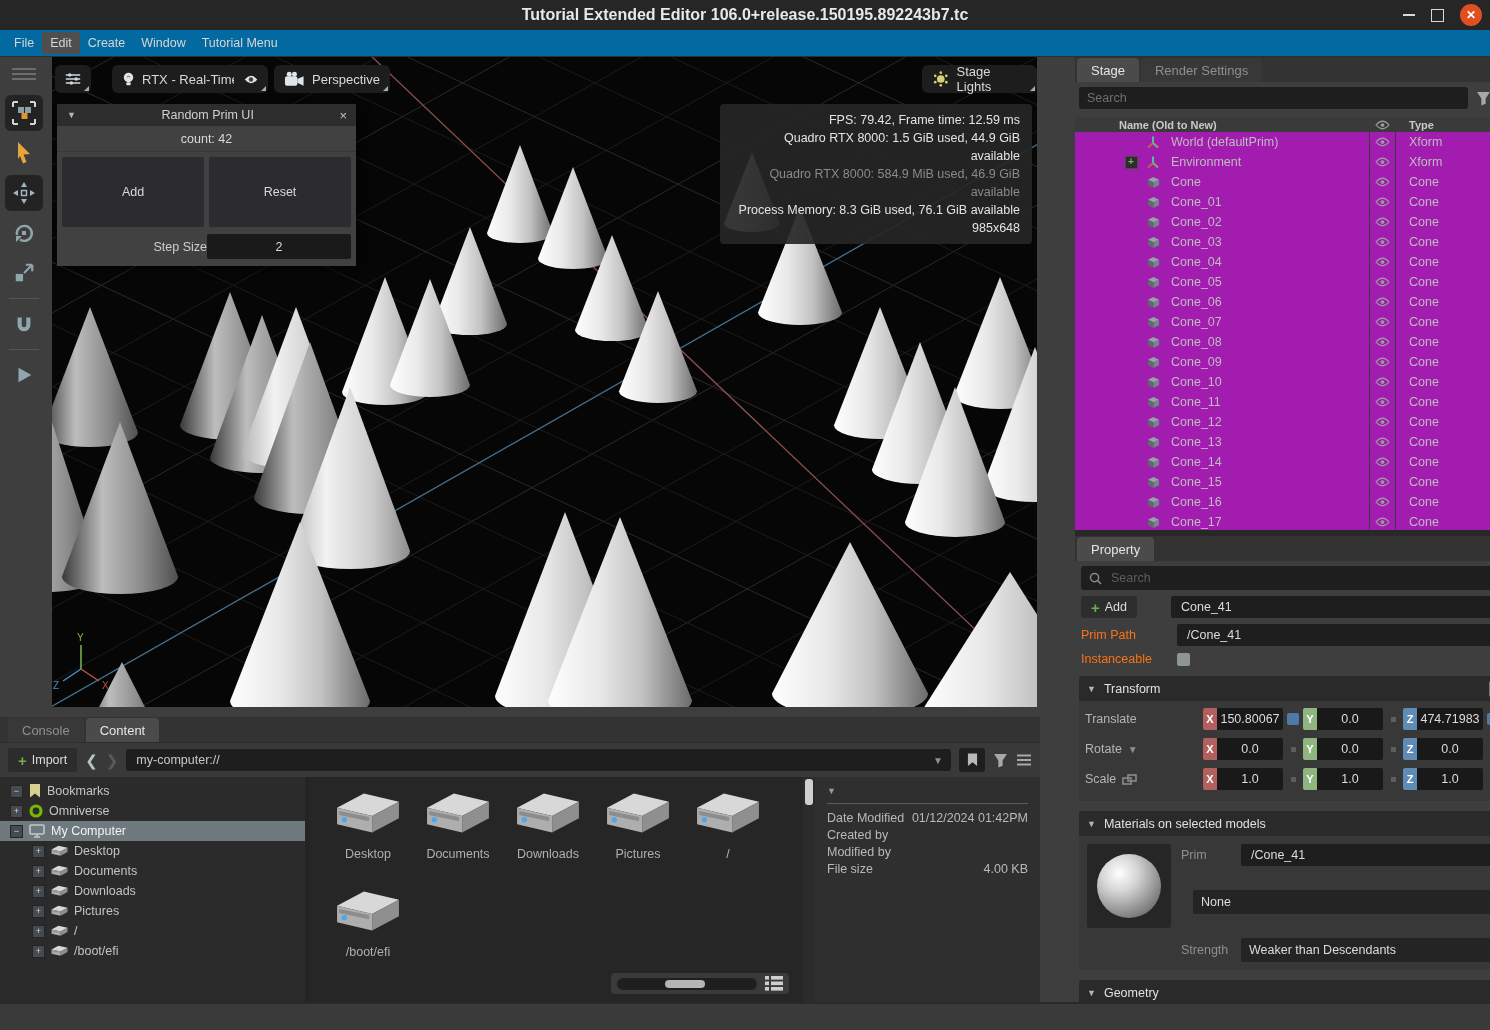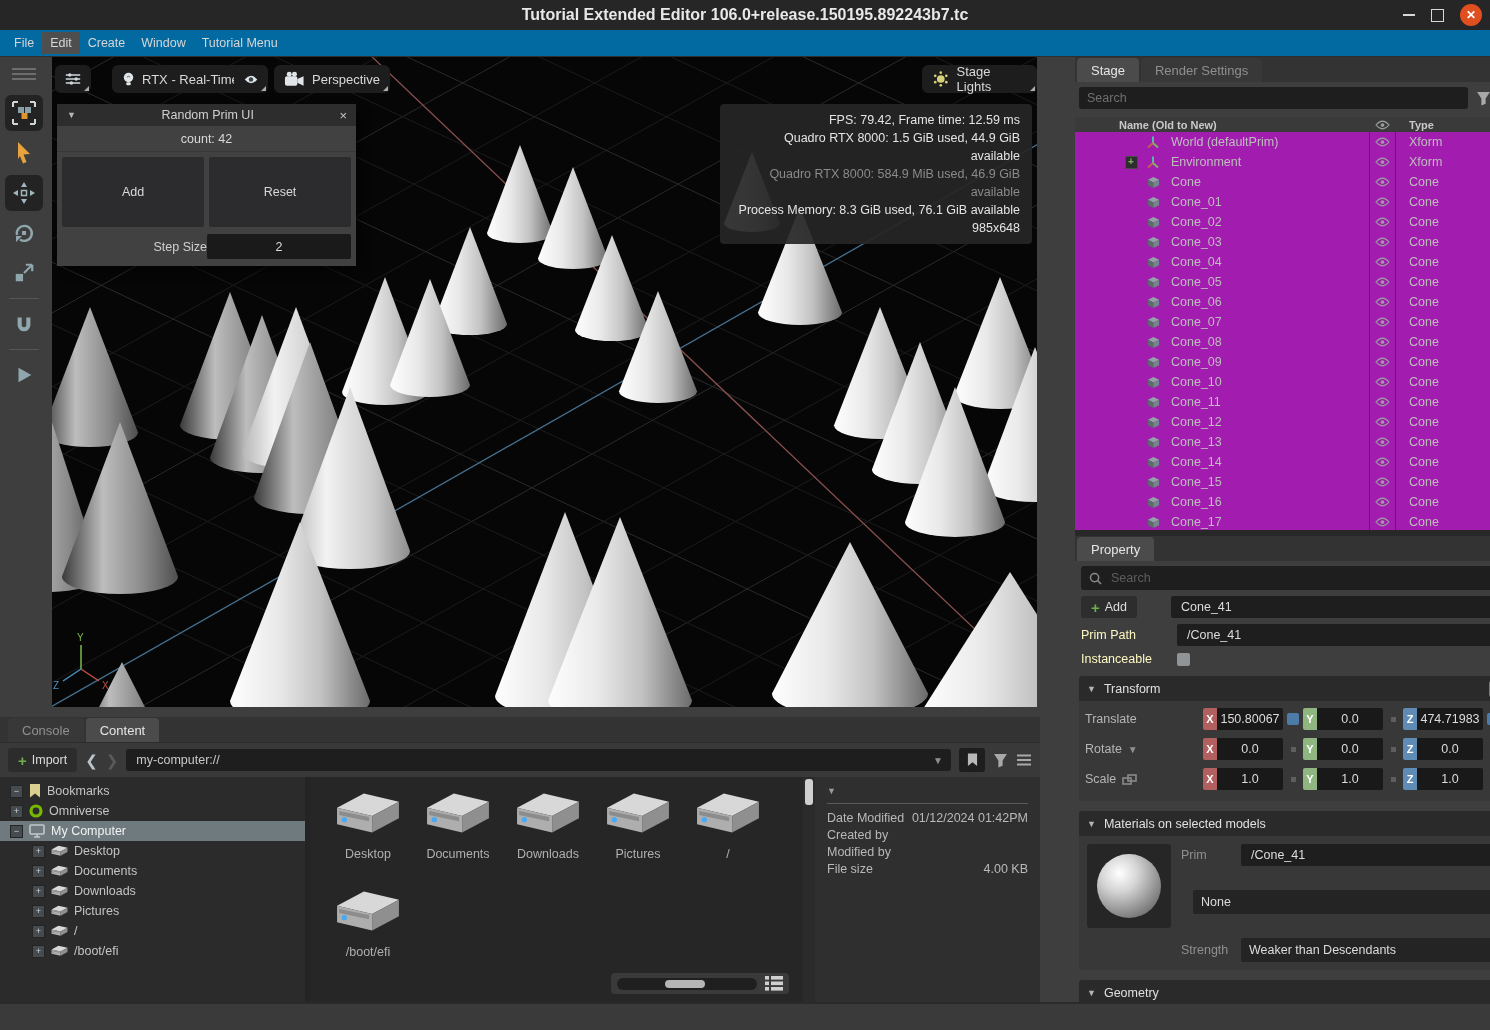--- a/index.html
+++ b/index.html
@@ -63,21 +63,21 @@
   
   .prop{position:absolute;left:0;top:479px;width:444px;height:466px;background:#3e3e3e;overflow:hidden;}
   .prop-search{margin:5px 6px 0 6px;display:flex;align-items:center;height:24px;background:#1e1e1e;border-radius:3px;padding:0 8px;gap:7px;}
   .prop-search input{flex:1;background:transparent;border:none;color:#cfcfcf;font-size:12.5px;font-family:"Liberation Sans",sans-serif;}
   .prop-search input::placeholder{color:#5d5d5d;}
   .prop-row{display:flex;align-items:center;margin:6px 6px 0 6px;gap:8px;}
   .add-btn{height:22px;background:#2d2d2d;border-radius:3px;display:flex;align-items:center;gap:5px;padding:0 10px;color:#dcdcdc;}
   .add-plus{color:#6fae4e;font-weight:700;font-size:15px;}
   .pfield{height:22px;background:#1e1e1e;border:none;border-radius:2px;color:#dcdcdc;padding:0 10px;font-size:12.5px;font-family:"Liberation Sans",sans-serif;}
   .grow{flex:1;}
-  .plabel{width:88px;color:#fef9c3;}
+  .plabel{width:88px;color:#f97316;}
   .cb-gray{width:13px;height:13px;background:#8f9496;border-radius:2px;}
   .section{margin:10px 4px 0 4px;background:#383838;border-radius:3px;}
   .sec-head{height:25px;background:#2a2a2a;display:flex;align-items:center;padding:0 8px;gap:8px;color:#e0e0e0;border-radius:3px 3px 0 0;}
   .sec-tri{font-size:9px;color:#b5b5b5;}
   .sec-spacer{flex:1;}
   .trow{display:flex;align-items:center;height:24px;margin:6px 6px 0 6px;}
   .trow .tlabel{width:118px;color:#b5b5b5;display:flex;align-items:center;gap:6px;}
   .chip{width:14px;height:22px;display:flex;align-items:center;justify-content:center;color:#fff;font-size:11px;font-weight:700;border-radius:2px 0 0 2px;}
   .chip-x{background:#b25f5f;} .chip-y{background:#8fb580;} .chip-z{background:#5f8cb5;}
   .tfield{width:66px;height:22px;background:#191919;color:#dcdcdc;display:flex;align-items:center;justify-content:center;font-size:12.5px;border-radius:0 2px 2px 0;}

